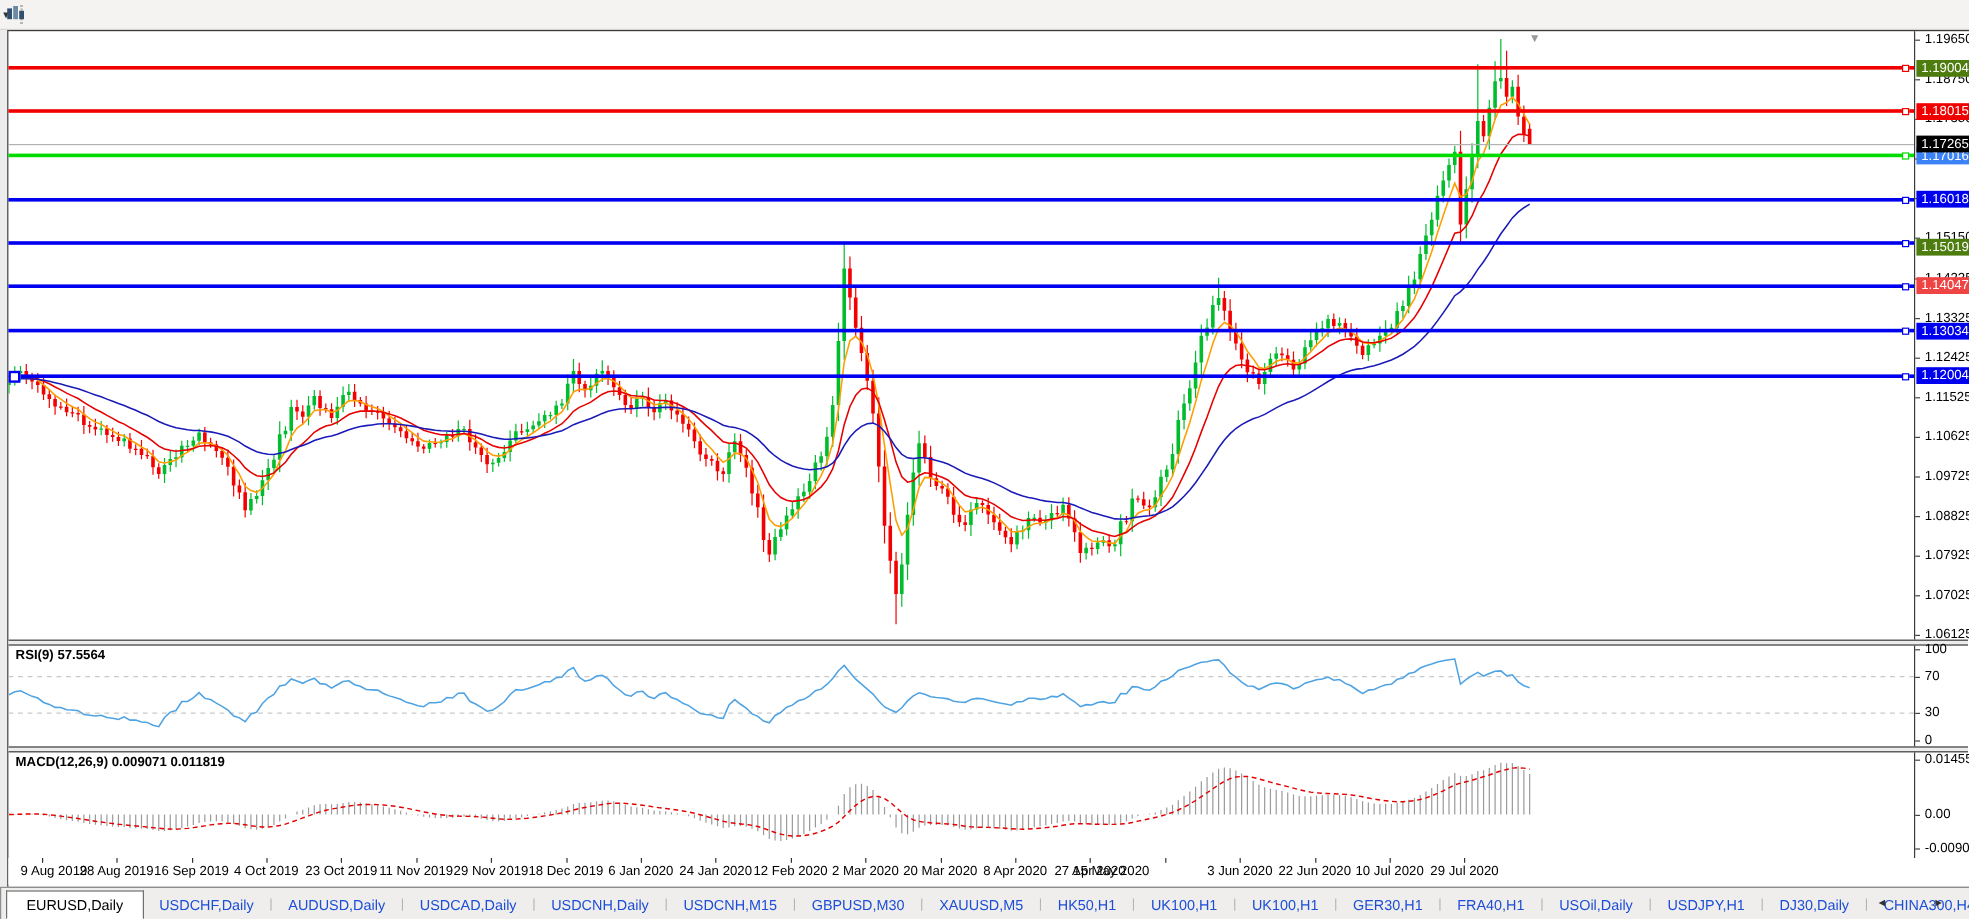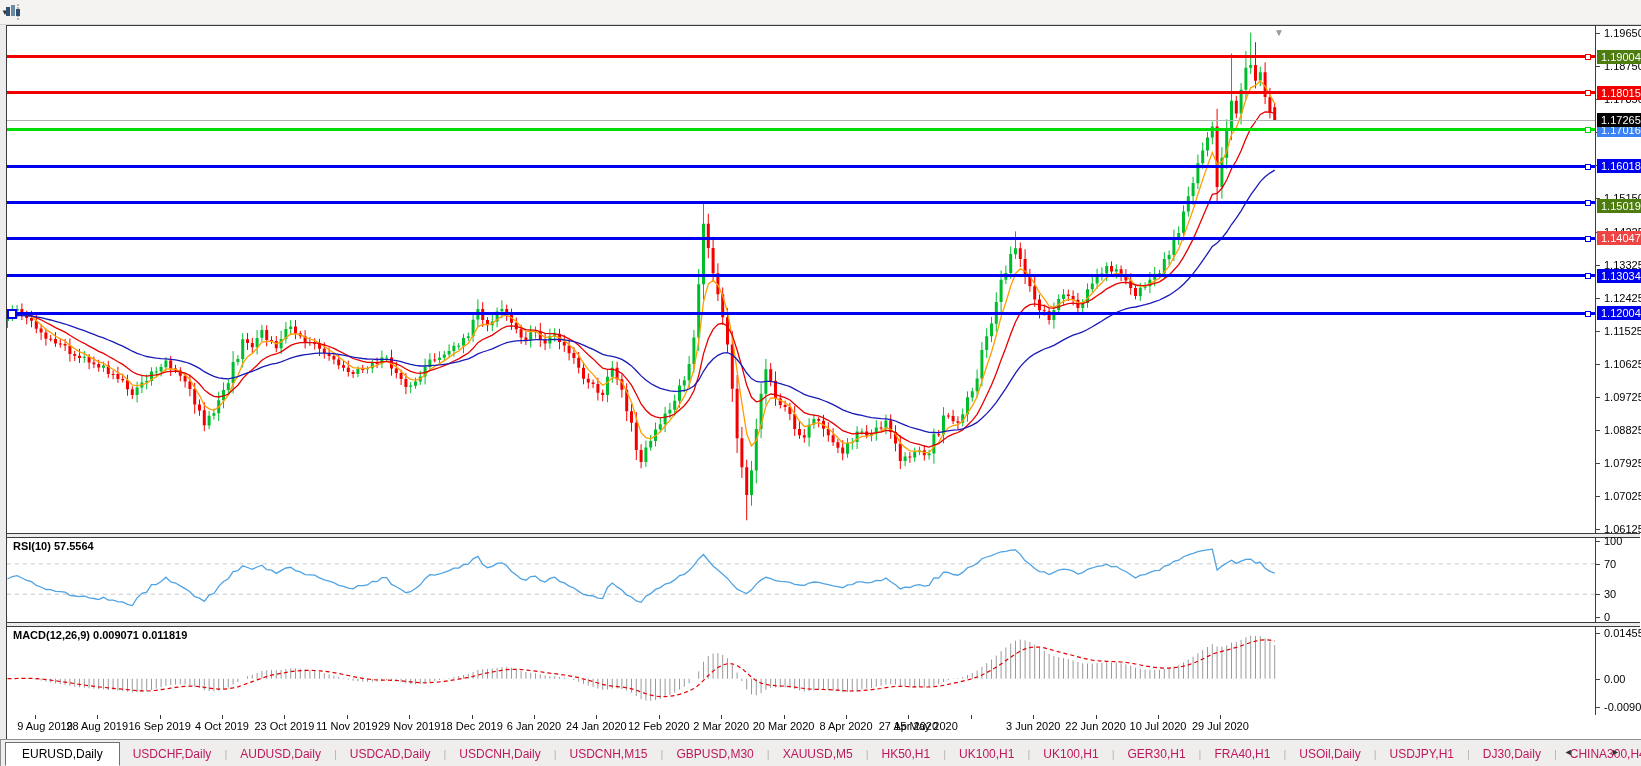--- a/index.html
+++ b/index.html
@@ -28,21 +28,21 @@
   .scale-tick .tl{position:absolute;left:0;top:6px;width:4px;height:1px;background:#444;}
   .scale-tick .tt{position:absolute;left:8px;top:0;font-size:11px;color:#000;}
   .badge{position:absolute;left:1590px;width:44px;height:14px;line-height:14px;color:#fff;font-size:11px;padding-left:4px;z-index:26;box-sizing:border-box;}
   
   #taxis{position:absolute;left:0;top:689px;width:1588px;height:22px;background:#fff;z-index:5;}
   .dtick{position:absolute;top:0;width:1px;height:4px;background:#333;}
   .dlabel{position:absolute;top:5px;transform:translateX(-50%);font-size:11px;color:#000;white-space:nowrap;}
   
   #tabbar{position:absolute;left:0;top:739px;width:1641px;height:27px;background:#efeeec;border-top:1px solid #8f8f8f;display:flex;align-items:center;}
   #tabbar .edge{width:4px;height:27px;border-right:1px solid #8f8f8f;background:#dcdcdc;margin-right:4px;}
-  .tab{padding:4px 13px;color:#be185d;font-size:12px;white-space:nowrap;cursor:default;}
+  .tab{padding:4px 13px;color:#1d4ed8;font-size:12px;white-space:nowrap;cursor:default;}
   .tab.active{background:#fff;color:#000;border:1px solid #6f6f6f;border-bottom:1px solid #fff;padding:4px 16px;margin-top:1px;}
   .tab-sep{color:#b5b5b5;font-size:11px;}
   .tab-arrows{position:absolute;right:3px;top:7px;color:#333;font-size:9px;letter-spacing:18px;}
 </style>
 </head>
 <body>
 
 <div id="app">
 
   <div id="toolbar">
@@ -51,21 +51,21 @@
       <rect x="7" y="1" width="4" height="11" fill="#6d8aa5"></rect>
       <rect x="12" y="5" width="4" height="7" fill="#31506e"></rect>
     </svg>
     <span class="caret">▼</span>
     <span class="grip"></span>
   </div>
 
   <div id="chartwin">
     <div id="shift-tri">▼</div>
     <div id="vborder"></div>
-    <div class="pane-label" id="rsi-label" style="top:514px;">RSI(10) 57.5564</div>
+    <div class="pane-label" id="rsi-label" style="top:514px;">RSI(9) 57.5564</div>
     <div class="pane-label" id="macd-label" style="top:603px;">MACD(12,26,9) 0.009071 0.011819</div>
     <div class="sep" style="top:507px;"></div>
     <div class="sep" style="top:596px;"></div>
     <div id="taxis">
         <div class="dtick" style="left: 27.8px;"></div>
         <div class="dlabel" style="left: 38px;">9 Aug 2019</div>
         <div class="dtick" style="left: 90.2px;"></div>
         <div class="dlabel" style="left: 90.2px;">28 Aug 2019</div>
         <div class="dtick" style="left: 152.6px;"></div>
         <div class="dlabel" style="left: 152.6px;">16 Sep 2019</div>

